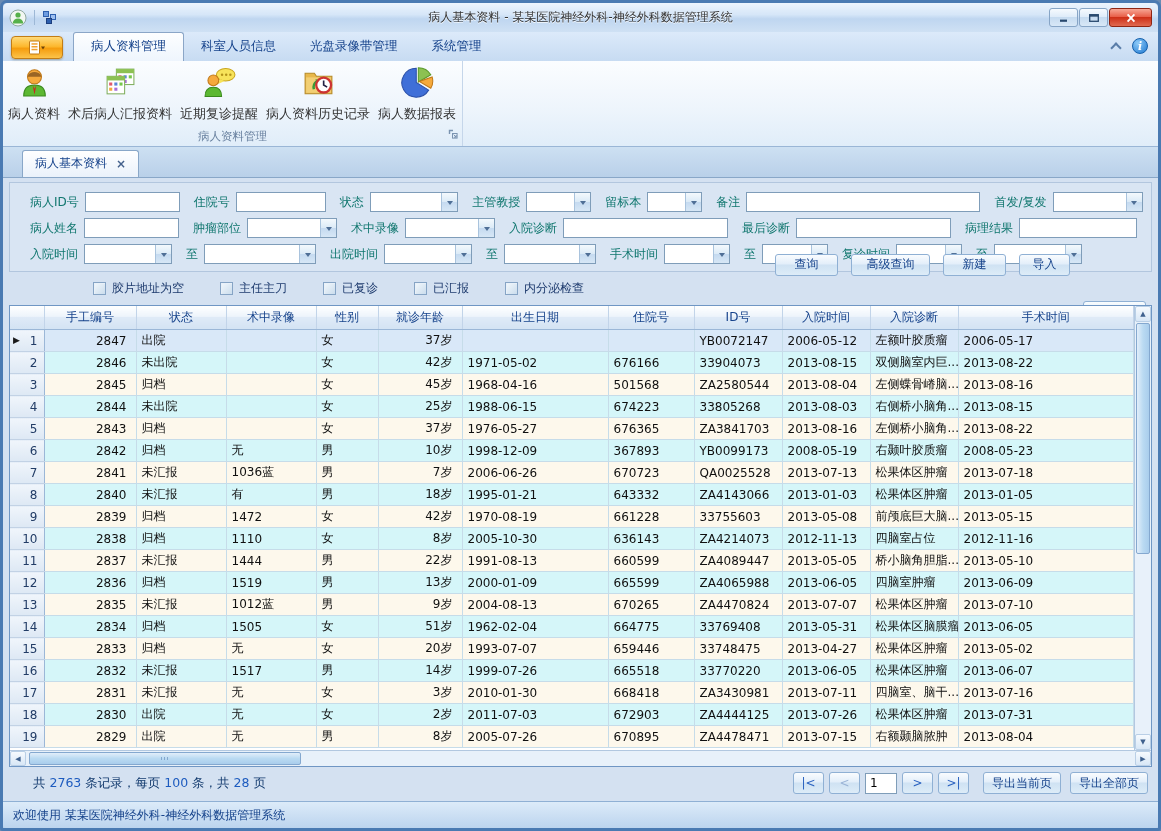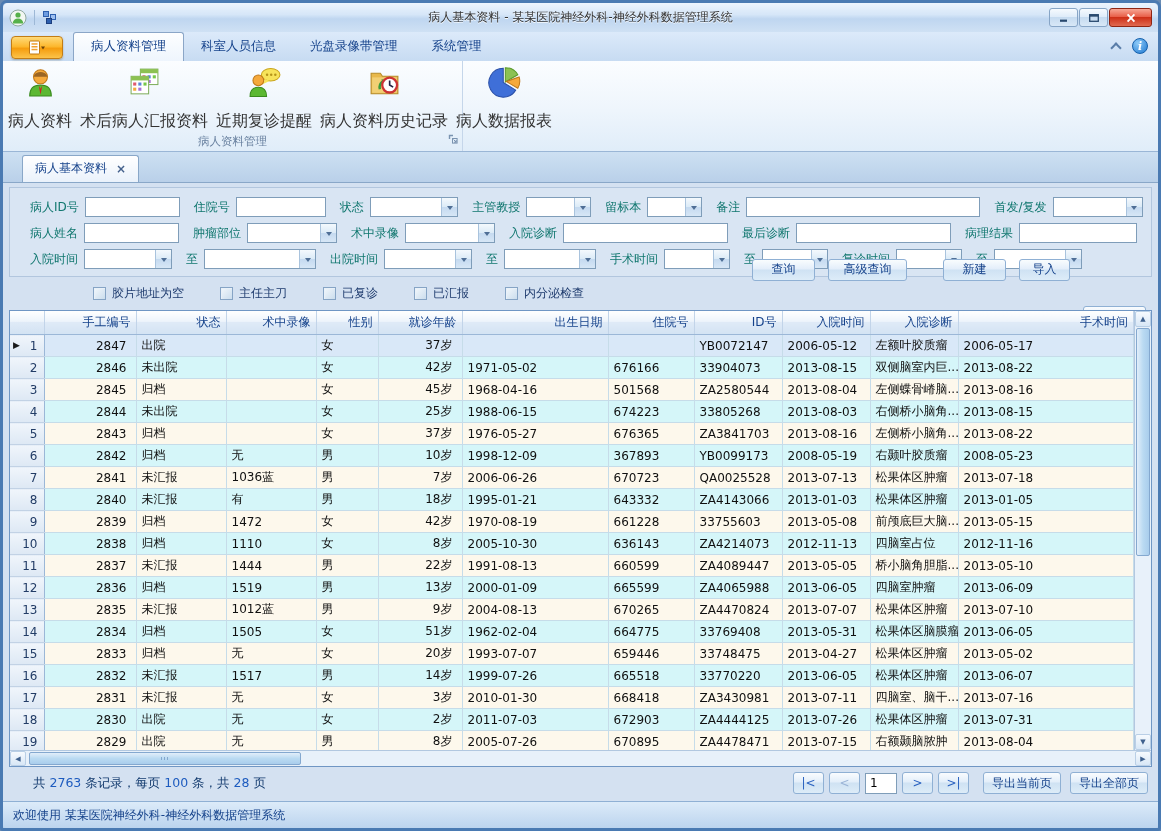--- a/index.html
+++ b/index.html
@@ -20,21 +20,21 @@
 .rtab.active{background:linear-gradient(#fdfeff,#eef5fd);border:1px solid #8ba6c7;border-bottom:none;border-radius:3px 3px 0 0;}
 .tabrow-right{position:absolute;right:10px;top:6px;display:flex;gap:12px;align-items:center;}
 .chev-up{width:8px;height:8px;border-left:2px solid #5a7da8;border-top:2px solid #5a7da8;transform:rotate(45deg);margin-top:3px;}
 .info-circle{width:16px;height:16px;border-radius:50%;background:radial-gradient(circle at 35% 30%,#8ecbf8,#1f78d1);color:#fff;font-size:11px;font-family:"DejaVu Serif",serif;font-style:italic;font-weight:bold;display:flex;align-items:center;justify-content:center;border:1px solid #1460ac;}
 
 .ribbon{flex:0 0 86px;background:linear-gradient(#fbfdff,#eef5fc 55%,#e0edf9);border-bottom:1px solid #9ab6d6;display:flex;}
 .rgroup{width:460px;display:flex;flex-direction:column;border-right:1px solid #c5d6ea;position:relative;}
 .rbtns{flex:1;display:flex;align-items:flex-start;padding:3px 2px 0;gap:2px;}
 .rbtn{display:flex;flex-direction:column;align-items:center;padding:2px 3px;border-radius:3px;}
 .ricon svg{width:33px;height:33px;}
-.rlabel{font-size:16px;color:#333;margin-top:8px;white-space:nowrap;font-family:Liberation Serif, serif;}
+.rlabel{font-size:13px;color:#333;margin-top:2px;white-space:nowrap;font-family:Liberation Serif, serif;}
 .rcaption{height:17px;font-size:11.5px;color:#68809f;text-align:center;line-height:15px;}
 .rlauncher{position:absolute;right:3px;bottom:2px;}
 
 .doctabs{flex:0 0 26px;background:linear-gradient(#cde0f2,#b9d0e9);display:flex;align-items:flex-end;padding:3px 19px 0;border-bottom:1px solid #89a7c8;}
 .doctab{display:flex;align-items:center;gap:9px;background:linear-gradient(#ffffff,#eaf2fb);border:1px solid #89a7c8;border-bottom:none;border-radius:3px 3px 0 0;padding:4px 12px 5px;font-size:12px;color:#15428b;}
 .close-x{color:#44618c;font-size:12px;font-weight:bold;line-height:10px;}
 
 .content{flex:1;display:flex;flex-direction:column;background:#d4e1f1;padding:4px 6px 0;overflow:hidden;}
 .filterbox{background:#d9e5f3;border:1px solid #b2c6de;padding:6px 8px 4px 20px;}
 .frow{display:flex;align-items:center;height:26px;}
@@ -49,21 +49,21 @@
 .cbwrap{display:flex;align-items:center;gap:6px;margin-right:36px;}
 .cbox{width:13px;height:13px;border:1px solid #86a4c5;background:linear-gradient(135deg,#f3f8fc,#cbdded);box-shadow:inset 1px 1px 0 #e9f1f9;}
 .cblabel{font-size:12px;color:#1d3a6d;white-space:nowrap;}
 .btns{margin-left:auto;display:flex;gap:13px;}
 .btn{height:22px;border:1px solid #8fb0d4;border-radius:3px;background:linear-gradient(#f9fcfe,#e3eefa 45%,#cfe2f3 50%,#ddecf8);font-size:12px;color:#15428b;padding:0 8px;white-space:nowrap;}
 
 .gridwrap{flex:1;display:flex;flex-direction:column;border:1px solid #6f96c4;background:#fff;overflow:hidden;margin-top:3px;}
 .gridmain{flex:1;display:flex;overflow:hidden;}
 .gtablewrap{flex:1;overflow:hidden;background:#fff;}
 table.grid{border-collapse:collapse;table-layout:fixed;width:100%;}
-th.gh{background:linear-gradient(#ffffff,#edf4fb 45%,#dfeaf7 50%,#d3e3f3);border-right:1px solid #c2d4e9;border-bottom:1px solid #9bb7d7;font-size:12px;font-weight:normal;color:#15428b;text-align:right;padding:3px 5px;height:23px;white-space:nowrap;overflow:hidden;}
+th.gh{background:linear-gradient(#ffffff,#edf4fb 45%,#dfeaf7 50%,#d3e3f3);border-right:1px solid #c2d4e9;border-bottom:1px solid #9bb7d7;font-size:12px;font-weight:normal;color:#15428b;text-align:center;padding:3px 5px;height:23px;white-space:nowrap;overflow:hidden;}
 td.data{font-size:12px;color:#101010;padding:1px 5px;border-right:1px solid #c6dce9;border-bottom:1px solid #c6dce9;white-space:nowrap;overflow:hidden;height:22px;}
 td.ar{text-align:right;padding-right:9px;}
 td.rh{background:linear-gradient(#f0f5fb,#dde8f4);border-right:1px solid #9bb7d7;border-bottom:1px solid #c2d2e5;font-size:12px;color:#223c66;text-align:right;padding:1px 6px 1px 2px;position:relative;}
 .sel-arrow{position:absolute;left:3px;top:5px;font-size:9px;color:#1a1a1a;}
 tr.row-cream td.data{background:#fdf8ec;}
 tr.row-cyan td.data{background:#d5f6f9;}
 tr.row-sel td.data{background:#d9e8f8;}
 
 .vscroll{flex:0 0 17px;display:flex;flex-direction:column;background:#e8f1fa;border-left:1px solid #b2c8e0;}
 .sbarrow{display:flex;align-items:center;justify-content:center;font-size:7px;color:#3f618e;background:linear-gradient(#f6fafe,#d8e7f6);border:1px solid #b9cfe6;border-radius:2px;}
@@ -364,21 +364,21 @@
             <span class="cblabel">已汇报</span>
           </span>
           <span class="cbwrap">
             <span class="cbox"></span>
             <span class="cblabel">内分泌检查</span>
           </span>
         </span>
       <span class="btns">
           <button class="btn" style="width: 63px;">查询</button>
           <button class="btn" style="width: 79px;">高级查询</button>
-          <button class="btn" style="width: 63px; margin-left: 23px;">新建</button>
+          <button class="btn" style="width: 63px;">新建</button>
           <button class="btn" style="width: 51px;">导入</button>
           <button class="btn" style="width: 63px; margin-top: 47px;">导出</button>
         </span>
     </div>
 
     <div class="gridwrap">
       <div class="gridmain">
         <div class="gtablewrap">
           <table class="grid">
             <colgroup>

